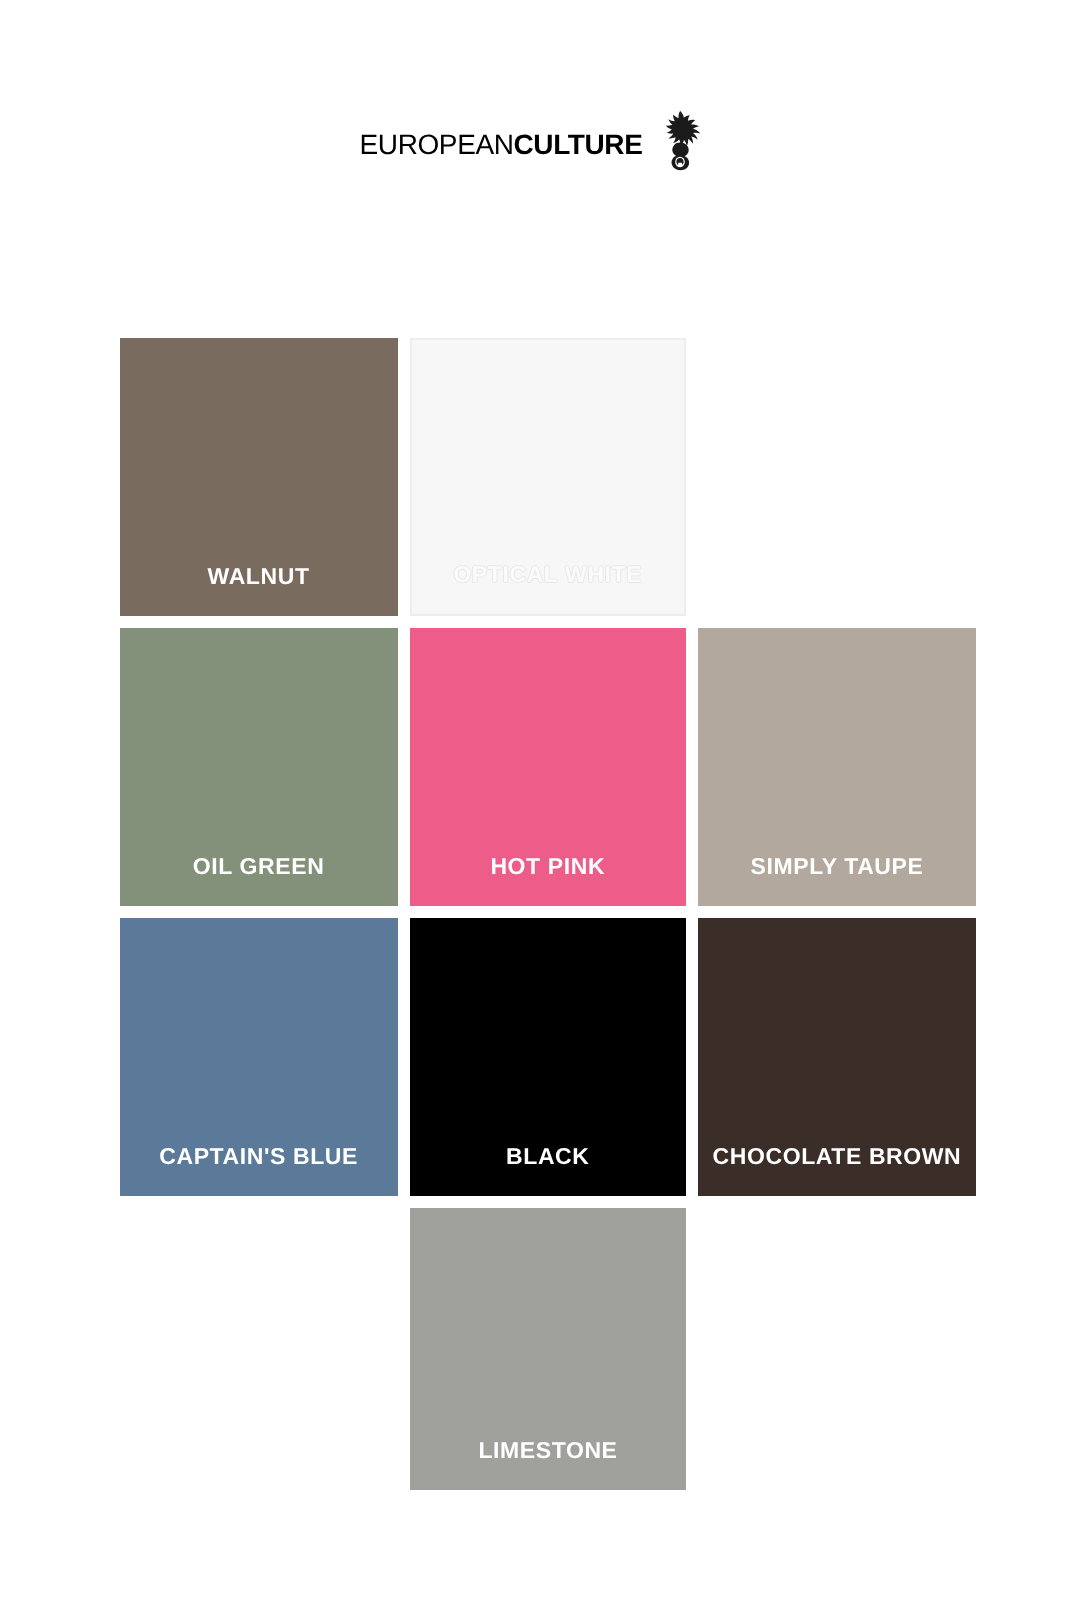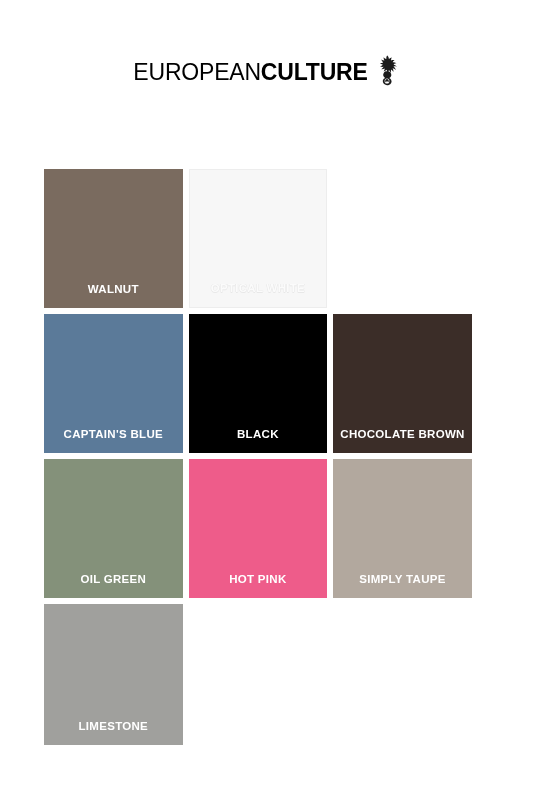--- a/index.html
+++ b/index.html
@@ -31,21 +31,21 @@
   }
   .brand-row {
     display: flex;
     align-items: center;
     justify-content: center;
     gap: 6px;
     height: 28px;
   }
   .brand-text {
     font-family: "Liberation Sans", sans-serif;
-    font-size: 23px;
+    font-size: 14px;
     letter-spacing: -0.2px;
     color: #000000;
     line-height: 1;
     white-space: nowrap;
   }
   .brand-text .light {
     font-weight: 400;
   }
   .brand-text .bold {
     font-weight: 700;
@@ -61,31 +61,31 @@
     margin-top: 12px;
     font-size: 11.5px;
     font-weight: 700;
     color: #1a1a1a;
     letter-spacing: 0.1px;
   }
 
   
   .grid {
     position: absolute;
-    left: 44px;
+    left: 60px;
     top: 169px;
     width: 428px;
   }
   .row {
     display: flex;
     gap: 6px;
     margin-bottom: 6px;
   }
   .row.centered {
-    justify-content: flex-start;
+    justify-content: center;
   }
   .swatch {
     width: 138.6px;
     height: 139px;
     box-sizing: border-box;
     position: relative;
     display: flex;
     align-items: flex-end;
     justify-content: center;
     overflow: hidden;
@@ -140,40 +140,40 @@
     <div class="row">
       <div class="swatch" style="background:#7A6B5F">
         <div class="swatch-label">WALNUT</div>
       </div>
       <div class="swatch light-chip" style="background:#F7F7F7">
         <div class="swatch-label">OPTICAL WHITE</div>
       </div>
     </div>
 
     <div class="row">
+      <div class="swatch" style="background:#84917A">
+        <div class="swatch-label">OIL GREEN</div>
+      </div>
+      <div class="swatch" style="background:#EE5C8A">
+        <div class="swatch-label">HOT PINK</div>
+      </div>
+      <div class="swatch" style="background:#B2A89E">
+        <div class="swatch-label">SIMPLY TAUPE</div>
+      </div>
+    </div>
+
+    <div class="row">
       <div class="swatch" style="background:#5B7A99">
         <div class="swatch-label">CAPTAIN'S BLUE</div>
       </div>
       <div class="swatch" style="background:#000000">
         <div class="swatch-label">BLACK</div>
       </div>
       <div class="swatch" style="background:#3B2D28">
         <div class="swatch-label">CHOCOLATE BROWN</div>
-      </div>
-    </div>
-
-    <div class="row">
-      <div class="swatch" style="background:#84917A">
-        <div class="swatch-label">OIL GREEN</div>
-      </div>
-      <div class="swatch" style="background:#EE5C8A">
-        <div class="swatch-label">HOT PINK</div>
-      </div>
-      <div class="swatch" style="background:#B2A89E">
-        <div class="swatch-label">SIMPLY TAUPE</div>
       </div>
     </div>
 
     <div class="row centered">
       <div class="swatch tall" style="background:#A0A09D">
         <div class="swatch-label">LIMESTONE</div>
       </div>
     </div>
 
   </div>

